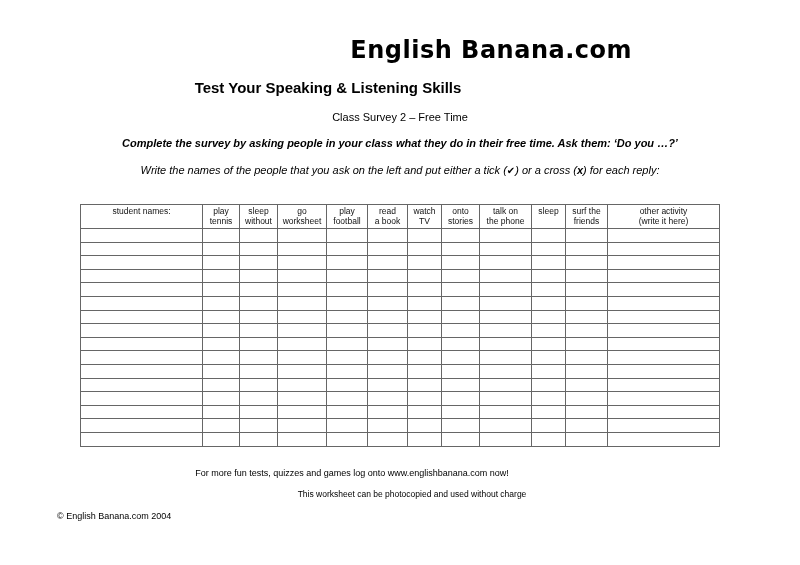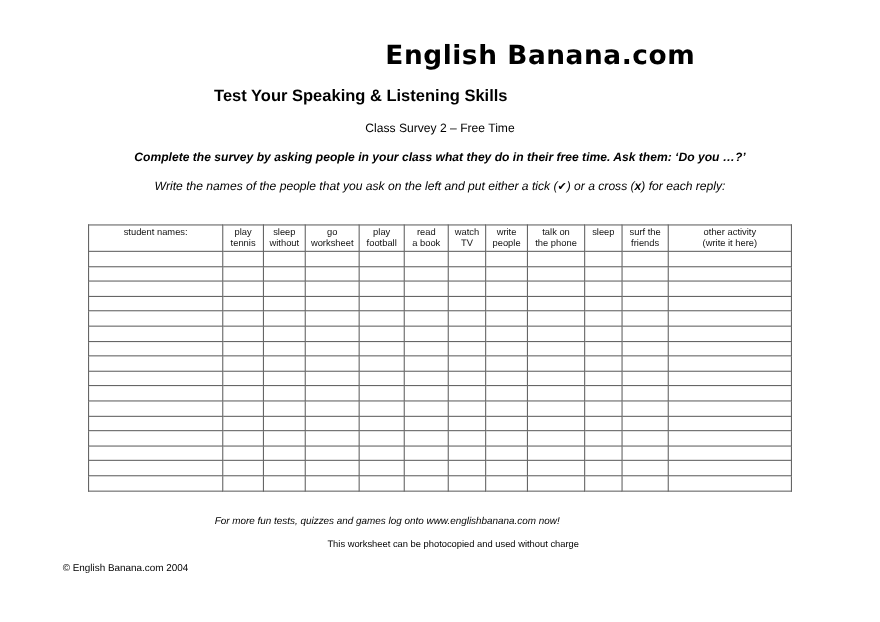--- a/index.html
+++ b/index.html
@@ -10,21 +10,21 @@
   .subtitle { left: 0; width: 800px; top: 111px; text-align: center; font-size: 11px; }
   .instr { left: 0; width: 800px; text-align: center; font-size: 11px; font-style: italic; }
   .instr1 { top: 137px; font-weight: bold; }
   .instr2 { top: 164px; }
   .tick { font-style: normal; font-size: 10px; }
   .cross { font-weight: bold; }
   table.survey { position: absolute; left: 80px; top: 204px; border-collapse: collapse; table-layout: fixed; width: 640px; }
   table.survey th, table.survey td { border: 1px solid #666; padding: 0; }
   table.survey th { height: 22px; font-size: 8.5px; font-weight: normal; text-align: center; vertical-align: top; line-height: 10px; padding-top: 1px; color: #111; }
   table.survey td { height: 12.6px; }
-  .footer-link { left: 0; width: 704px; top: 468px; text-align: center; font-size: 9px; font-style: italic; }
+  .footer-link { left: 0; width: 704px; top: 468px; text-align: center; font-size: 9px; }
   .footer-note { left: 0; width: 800px; top: 489px; text-align: center; font-size: 8.5px; padding-left: 12px; }
   .copyright { left: 57px; top: 511px; font-size: 9px; }
 </style>
 </head>
 <body>
 
 <div class="abs brand">English Banana.com</div>
 <div class="abs title">Test Your Speaking &amp; Listening Skills</div>
 <div class="abs subtitle">Class Survey 2 – Free Time</div>
 
@@ -70,22 +70,22 @@
         </th>
         <th>
           <div>read</div>
           <div>a book</div>
         </th>
         <th>
           <div>watch</div>
           <div>TV</div>
         </th>
         <th>
-          <div>write</div>
-          <div>people</div>
+          <div>onto</div>
+          <div>stories</div>
         </th>
         <th>
           <div>talk on</div>
           <div>the phone</div>
         </th>
         <th>
           <div>sleep</div>
           <div></div>
         </th>
         <th>

